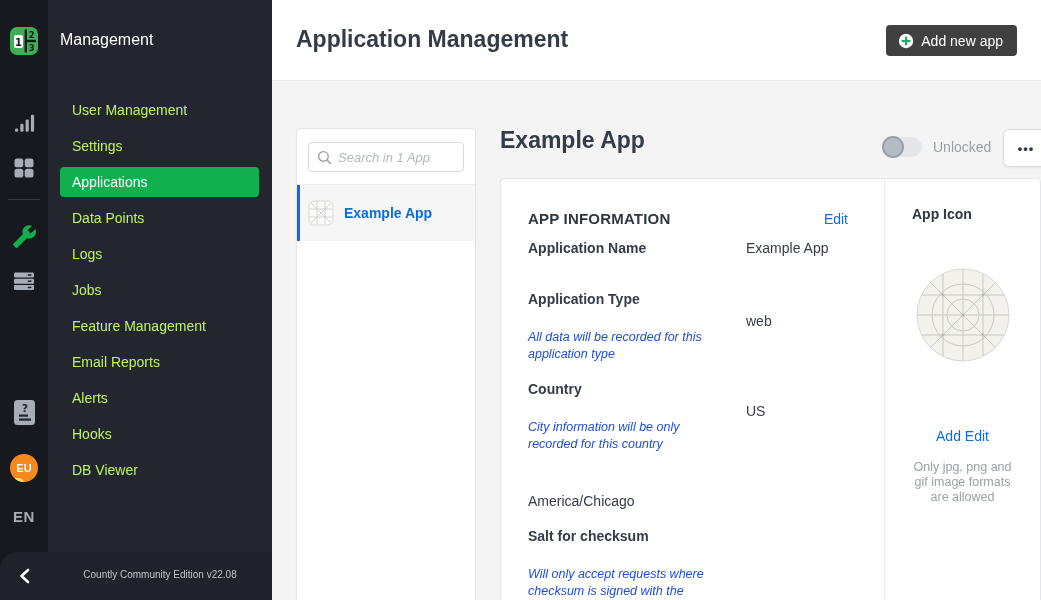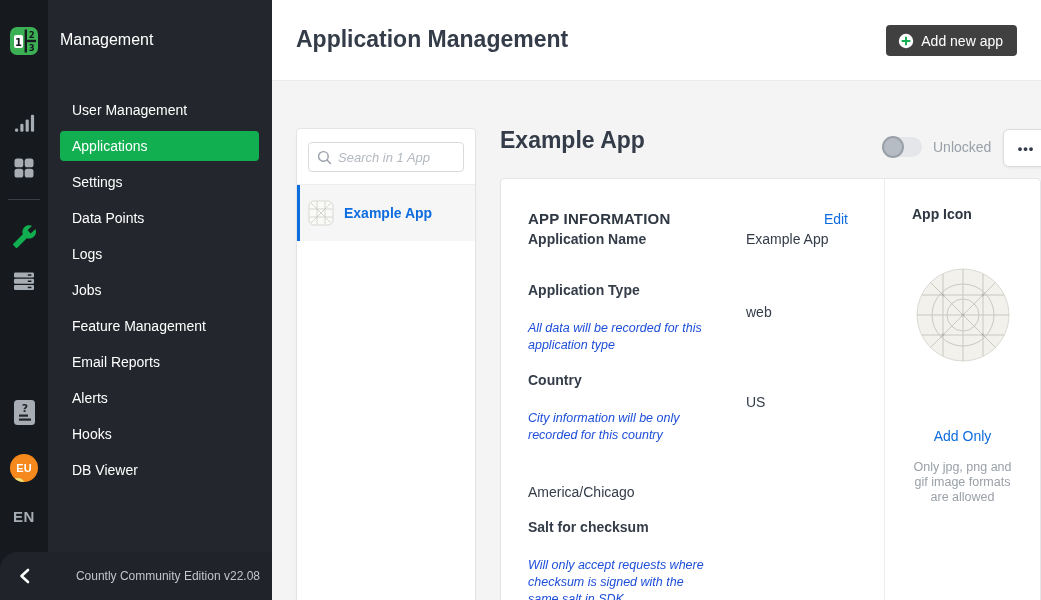--- a/index.html
+++ b/index.html
@@ -13,27 +13,27 @@
   .rail-divider { position:absolute; left:8px; top:199px; width:32px; height:1px; background:#3A3E44; }
   .avatar { position:absolute; left:10px; top:454px; width:28px; height:28px; border-radius:50%; background:#F6891D; color:#fff; font-size:11px; font-weight:700; display:flex; align-items:center; justify-content:center; overflow:hidden; cursor:pointer; }
   .avatar .sliver { position:absolute; left:2px; bottom:-6px; width:12px; height:10px; border-radius:50%; background:#EFE37A; }
   .avatar span { position:relative; }
   .lang { position:absolute; left:0; top:508px; width:48px; text-align:center; color:#A7ADB4; font-size:15px; font-weight:600; letter-spacing:.5px; cursor:pointer; }
 
   
   .sidebar { position:absolute; left:48px; top:0; width:224px; height:600px; background:#23262C; z-index:3; }
   .sidebar-title { position:absolute; left:12px; top:31px; color:#FFFFFF; font-size:16px; font-weight:500; }
   .menu { position:absolute; left:12px; right:13px; top:95px; }
-  .menu-item { height:30px; margin-bottom:6px; display:flex; align-items:center; padding-left:12px; border-radius:4px; color:#ffffff; font-size:14px; cursor:pointer; }
+  .menu-item { height:30px; margin-bottom:6px; display:flex; align-items:center; padding-left:12px; border-radius:4px; color:#bef264; font-size:14px; cursor:pointer; }
   .menu-item.active { background:#12AF51; color:#FFFFFF; }
 
   
   .bottom-bar { position:absolute; left:0; bottom:0; width:272px; height:48px; background:#202329; border-radius:18px 0 0 0; z-index:6; }
   .collapse-btn { position:absolute; left:13px; top:12px; width:24px; height:24px; background:none; border:none; cursor:pointer; display:flex; align-items:center; justify-content:center; }
-  .version { position:absolute; left:36px; top:17px; width:224px; text-align:right; color:#C2C6CB; font-size:12px; }
+  .version { position:absolute; left:48px; top:17px; width:224px; text-align:center; color:#C2C6CB; font-size:10px; }
 
   
   .main { position:absolute; left:272px; top:0; width:769px; height:600px; }
   .page-header { position:relative; height:81px; background:#fff; border-bottom:1px solid #ECECEE; }
   .page-header h1 { position:absolute; left:24px; top:26px; font-size:23px; font-weight:700; color:#333C48; }
   .add-btn { position:absolute; right:24px; top:25px; height:31px; padding:0 14px 0 12px; background:#404040; border:none; border-radius:4px; color:#fff; font-size:14px; font-family:inherit; display:flex; align-items:center; gap:7px; cursor:pointer; }
 
   .content { position:absolute; left:0; top:81px; width:769px; height:519px; background:#F4F4F4; overflow:hidden; }
 
   
@@ -51,21 +51,21 @@
   .panel-head { position:absolute; left:228px; top:44px; width:560px; height:44px; }
   .panel-head h2 { position:absolute; left:0; top:2px; font-size:23px; font-weight:700; color:#333C48; }
   .toggle { position:absolute; left:382px; top:12px; width:40px; height:20px; border-radius:10px; background:#E4E6EA; cursor:pointer; }
   .toggle .knob { position:absolute; left:0; top:-1px; width:22px; height:22px; border-radius:50%; background:#B6BCC3; border:2px solid #99A0A8; }
   .toggle-label { position:absolute; left:433px; top:14px; font-size:14px; color:#9AA0A8; }
   .dots-btn { position:absolute; left:503px; top:4px; width:46px; height:38px; background:#fff; border:1px solid #D9DCE0; border-radius:6px; box-shadow:0 1px 3px rgba(0,0,0,.07); cursor:pointer; color:#333C48; font-size:13px; font-weight:700; letter-spacing:1px; font-family:inherit; }
 
   
   .detail-card { position:absolute; left:228px; top:97px; width:541px; height:436px; background:#fff; border:1px solid #E4E5E7; border-radius:4px; box-shadow:0 1px 2px rgba(0,0,0,.03); display:flex; }
   .info-col { width:384px; flex:none; border-right:1px solid #ECECEE; padding:31px 36px 0 27px; }
-  .info-head { display:flex; justify-content:space-between; align-items:baseline; margin-bottom:4px; }
+  .info-head { display:flex; justify-content:space-between; align-items:baseline; margin-bottom:13px; }
   .section-title { font-size:15px; font-weight:700; color:#2E3742; letter-spacing:.2px; }
   .link { color:#0D6CDE; font-size:14px; text-decoration:none; cursor:pointer; }
   .field-row { display:flex; margin-bottom:18px; }
   .field-row.no-desc { margin-bottom:34px; }
   .field-label-block { width:218px; flex:none; }
   .field-label { font-size:14px; font-weight:700; color:#333C48; line-height:17px; }
   .field-desc { width:185px; margin-top:21px; font-size:12.5px; line-height:17px; color:#1d4ed8;font-style:italic; }
   .field-value { font-size:14px; color:#333C48; line-height:17px; margin-top:22px; }
   .field-row.no-desc .field-value { margin-top:0; }
 
@@ -146,25 +146,25 @@
 
     <div class="lang">EN</div>
   </aside>
 
   <aside class="sidebar">
     <div class="sidebar-title">Management</div>
     <nav class="menu">
       <div class="menu-item">
           <span>User Management</span>
         </div>
+      <div class="menu-item">
+          <span>Settings</span>
+        </div>
       <div class="menu-item active">
           <span>Applications</span>
-        </div>
-      <div class="menu-item">
-          <span>Settings</span>
         </div>
       <div class="menu-item">
           <span>Data Points</span>
         </div>
       <div class="menu-item">
           <span>Logs</span>
         </div>
       <div class="menu-item">
           <span>Jobs</span>
         </div>
@@ -306,20 +306,20 @@
               </g>
               <g fill="#B9B8B0">
                 <circle cx="27" cy="27" r="1.4"></circle>
                   <circle cx="67" cy="27" r="1.4"></circle>
                 <circle cx="27" cy="67" r="1.4"></circle>
                   <circle cx="67" cy="67" r="1.4"></circle>
                 <circle cx="47" cy="47" r="1.6"></circle>
               </g>
             </svg>
           </div>
-          <a class="link add-icon-link">Add Only</a>
+          <a class="link add-icon-link">Add Edit</a>
           <p class="icon-note">Only jpg, png and gif image formats are allowed</p>
         </div>
       </section>
 
     </div>
   </main>
 </div>
 
 </body></html>

